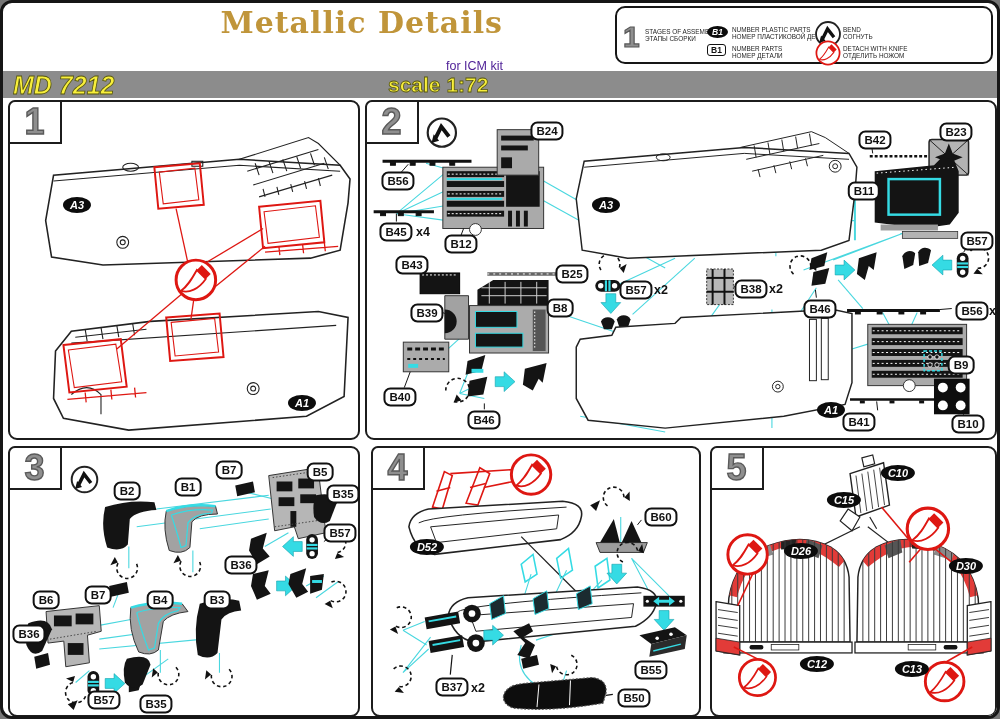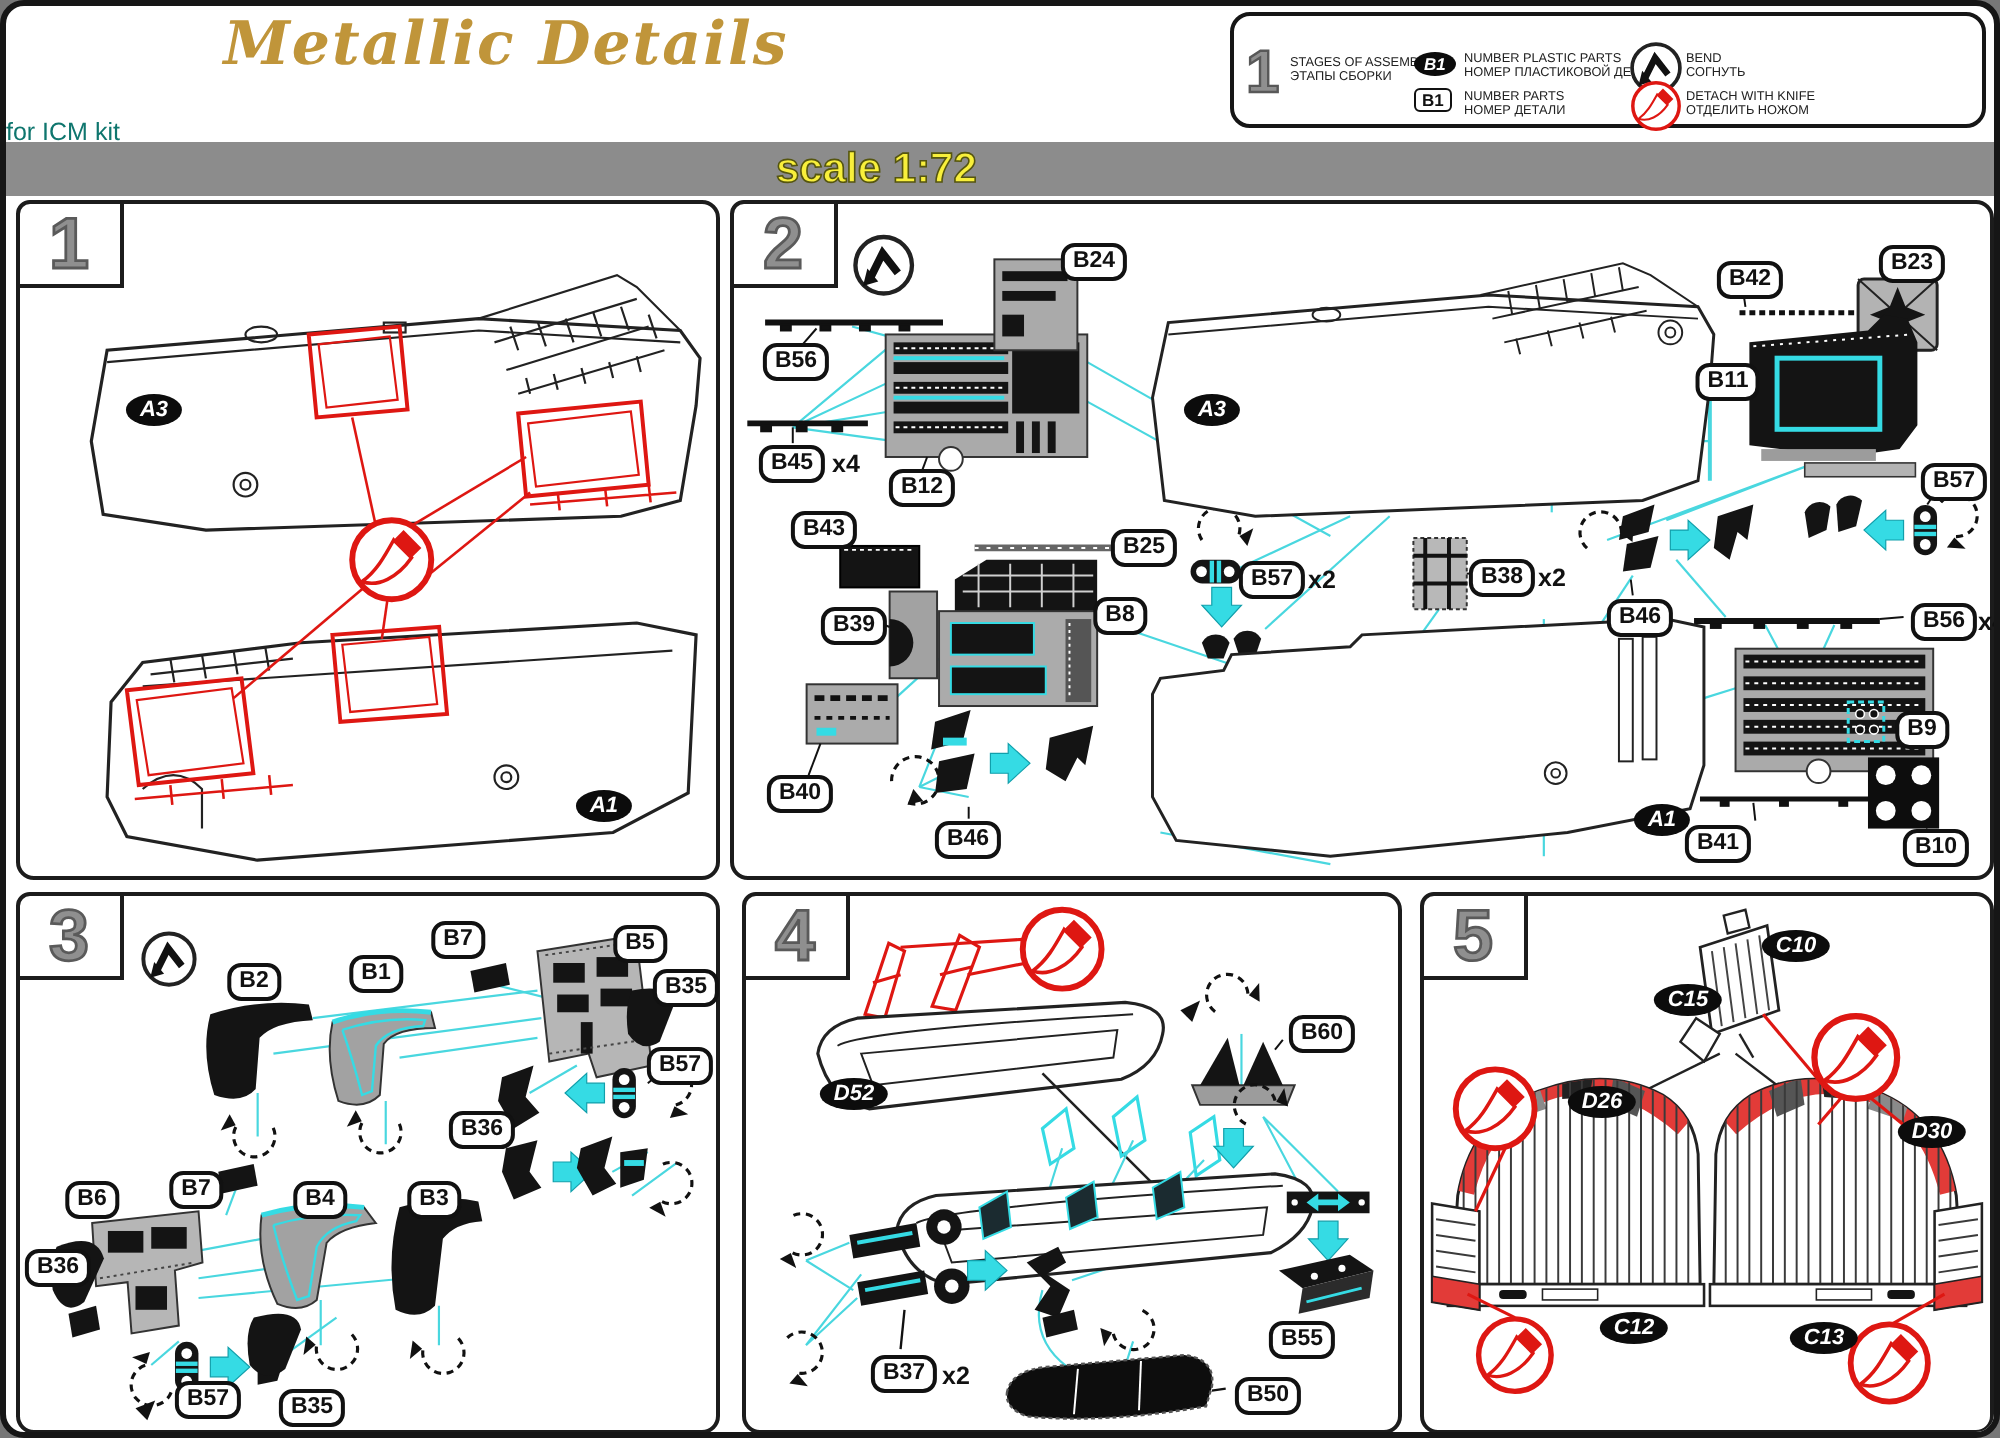--- a/index.html
+++ b/index.html
@@ -1,26 +1,26 @@
 <!DOCTYPE html>
 <html><head>
 <meta charset="utf-8">
 <style>
   html,body{margin:0;padding:0;background:#777;}
   #sheet{position:relative;width:1000px;height:719px;background:#fff;border:3px solid #161616;
          border-radius:12px;box-sizing:border-box;overflow:hidden;
          font-family:"Liberation Sans",sans-serif;}
   
-  #logo{position:absolute;left:0;top:2px;width:500px;text-align:center;
-        font-family:"DejaVu Serif",serif;font-style:italic;font-weight:bold;font-size:30px;
+  #logo{position:absolute;left:0;top:2px;width:500px;text-align:right;
+        font-family:"DejaVu Serif",serif;font-weight:bold;font-size:30px;
         color:#c0953a;letter-spacing:1px;}
   #title{position:absolute;left:0;top:32px;width:500px;text-align:center;
          font-weight:bold;font-size:23px;color:#141414;letter-spacing:0.5px;}
-  #subtitle{position:absolute;left:0;top:56px;width:500px;text-align:left;
-            font-size:12.5px;color:#0f766e;}
+  #subtitle{position:absolute;left:0;top:56px;width:500px;text-align:right;
+            font-size:12.5px;color:#4c1d95;}
   
   #symbox{position:absolute;left:612px;top:3px;width:378px;height:58px;border:2px solid #161616;
           border-radius:10px;box-sizing:border-box;background:#fff;}
   #symbox .t{position:absolute;left:0;top:2px;width:100%;text-align:center;font-weight:bold;
              font-size:12.5px;color:#111;}
   .symtxt{position:absolute;font-size:6.4px;line-height:7px;color:#222;white-space:nowrap;}
   .bignum{position:absolute;font-weight:bold;font-size:30px;line-height:30px;color:#8f8f8f;
           -webkit-text-stroke:1.2px #585858;}
   .symoval{position:absolute;background:#0c0c0c;color:#fff;border-radius:50%;
            font-weight:bold;font-style:italic;font-size:8.5px;padding:1px 5px;}
@@ -111,20 +111,21 @@
   <svg width="26" height="26" viewBox="-13 -13 26 26" style="position:absolute;left:198px;top:32px">
         <use href="#knife" transform="scale(0.58)"></use>
       </svg>
   <div class="symtxt" style="left:226px;top:37px">
     <div>DETACH WITH KNIFE</div>
     <div>ОТДЕЛИТЬ НОЖОМ</div>
   </div>
 </div>
 
 <div id="bar">
+  <div class="code">MD 7212</div>
   <div class="scale">scale 1:72</div>
 </div>
 
 <div class="panel" style="left:5px;top:97px;width:352px;height:340px">
   <svg class="art" viewBox="0 0 352 340">
     <g fill="#fff" stroke="#222" stroke-width="1.6">
       <path d="M36,120 L44,74 L232,58 L334,64 L344,78 L342,102 L334,150 L304,158 L94,165 L42,157 Z"></path>
     </g>
     <g stroke="#222" stroke-width="1.1" fill="none">
       <path d="M44,80 L232,64 L334,70"></path>

